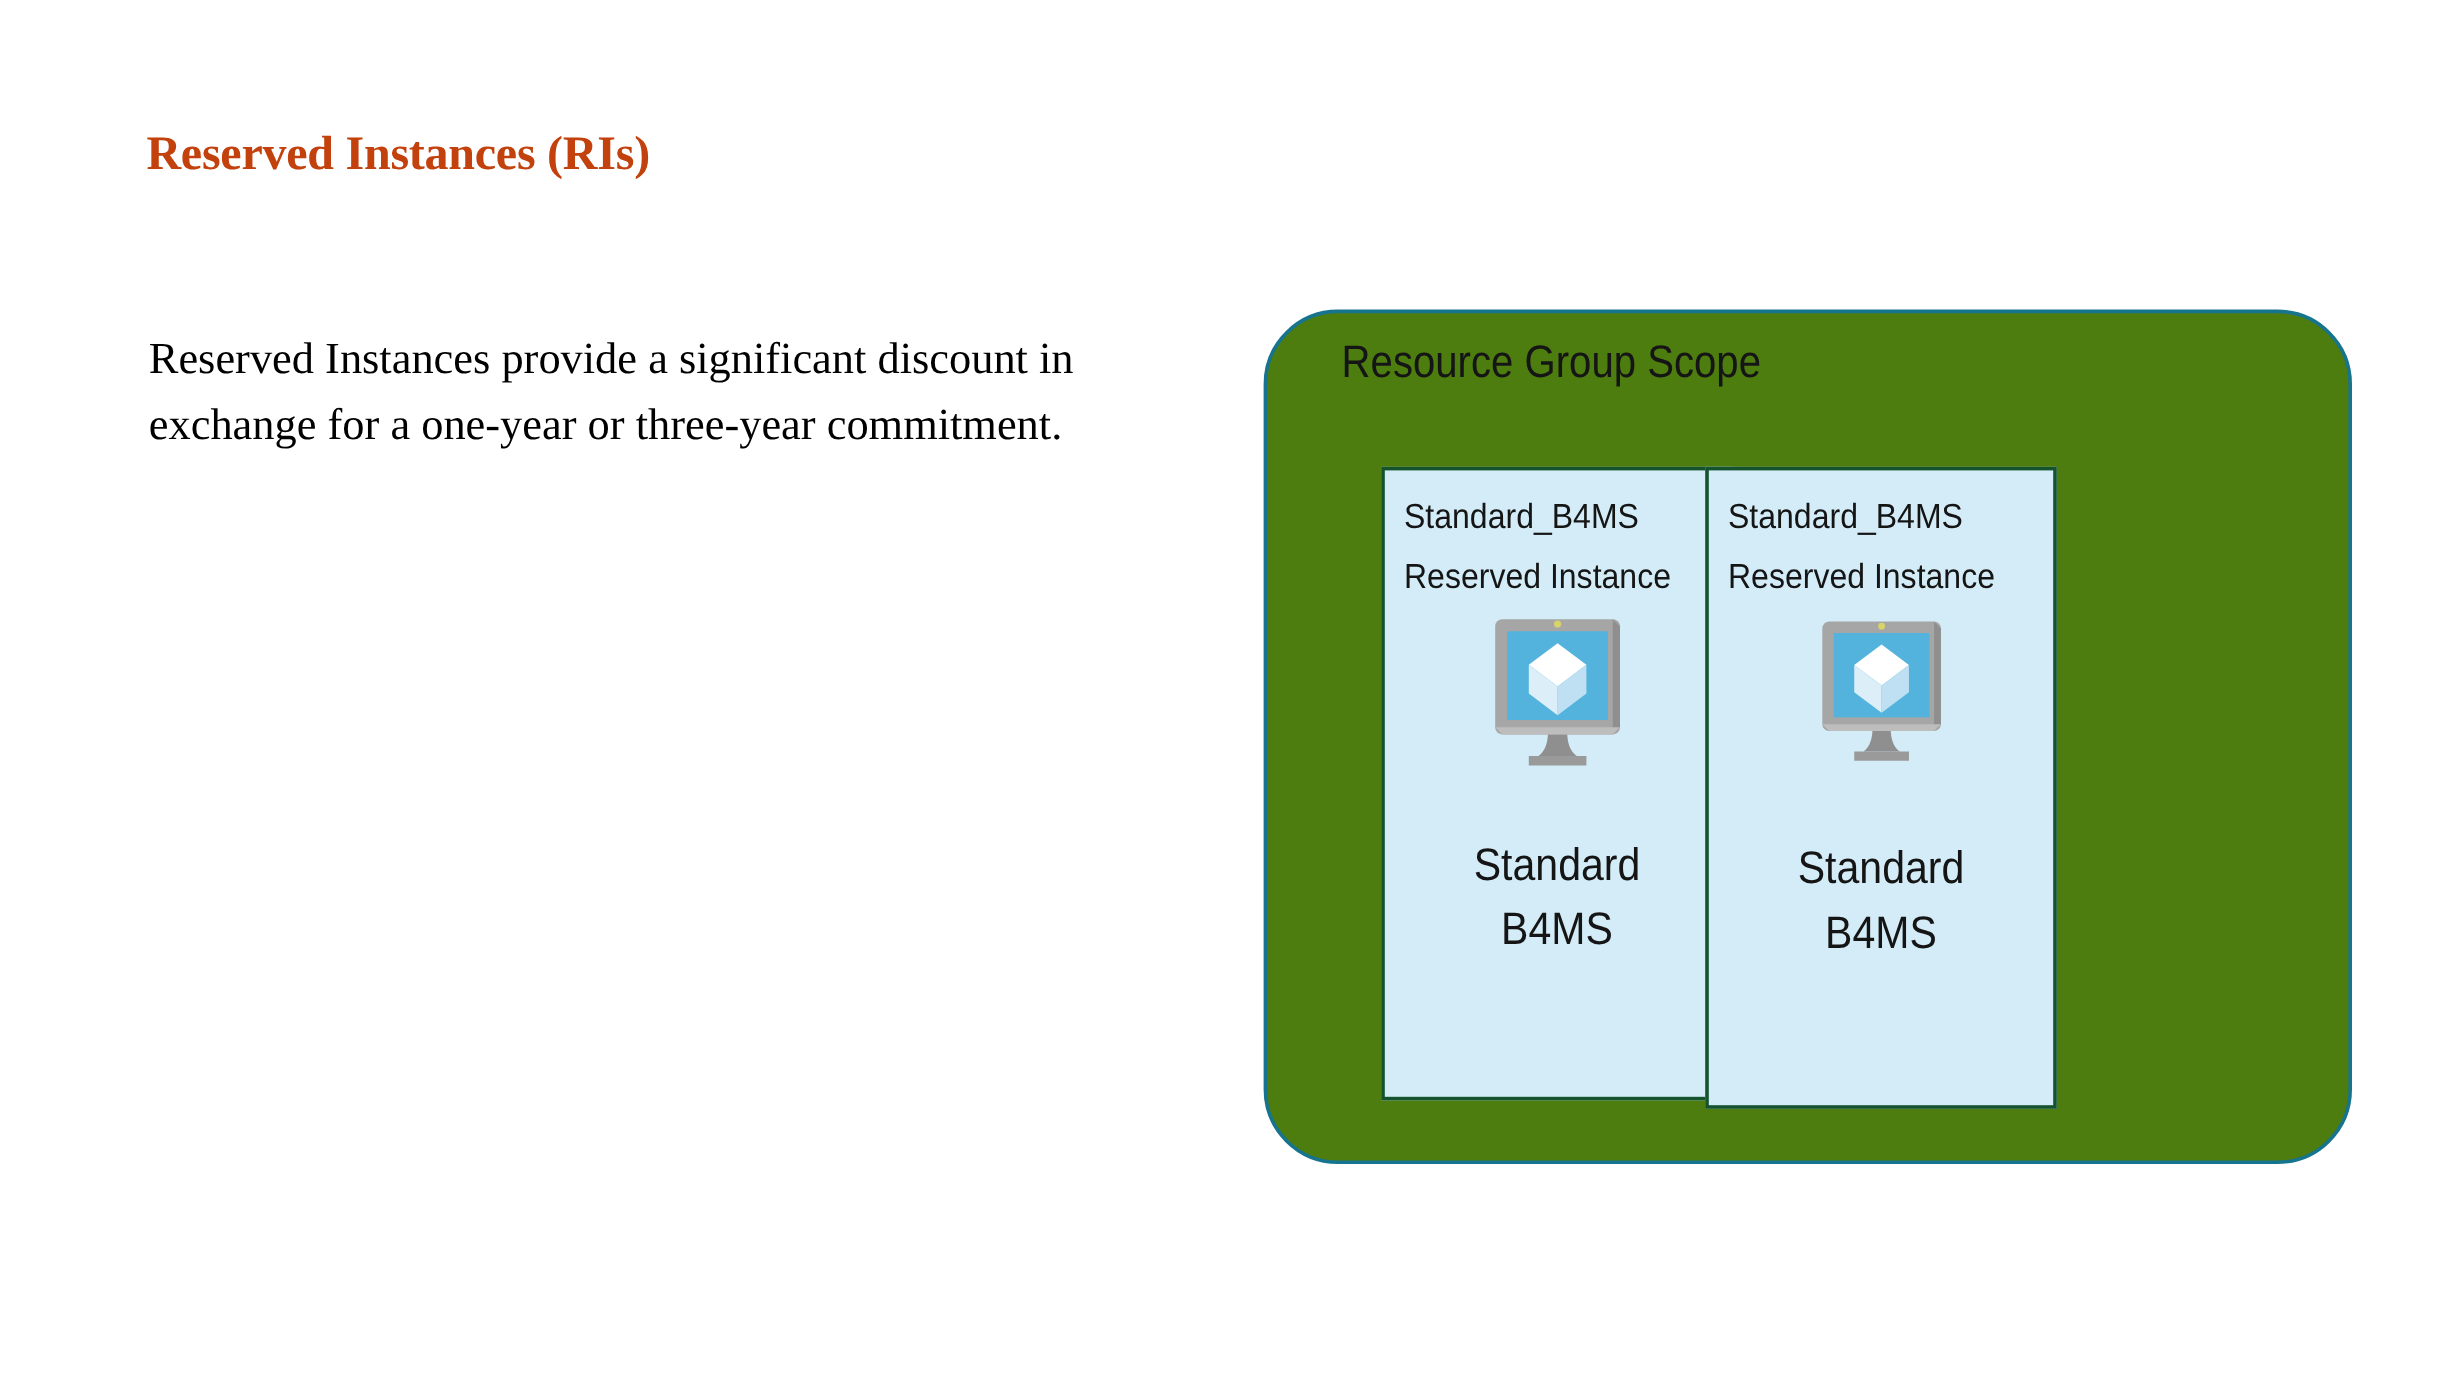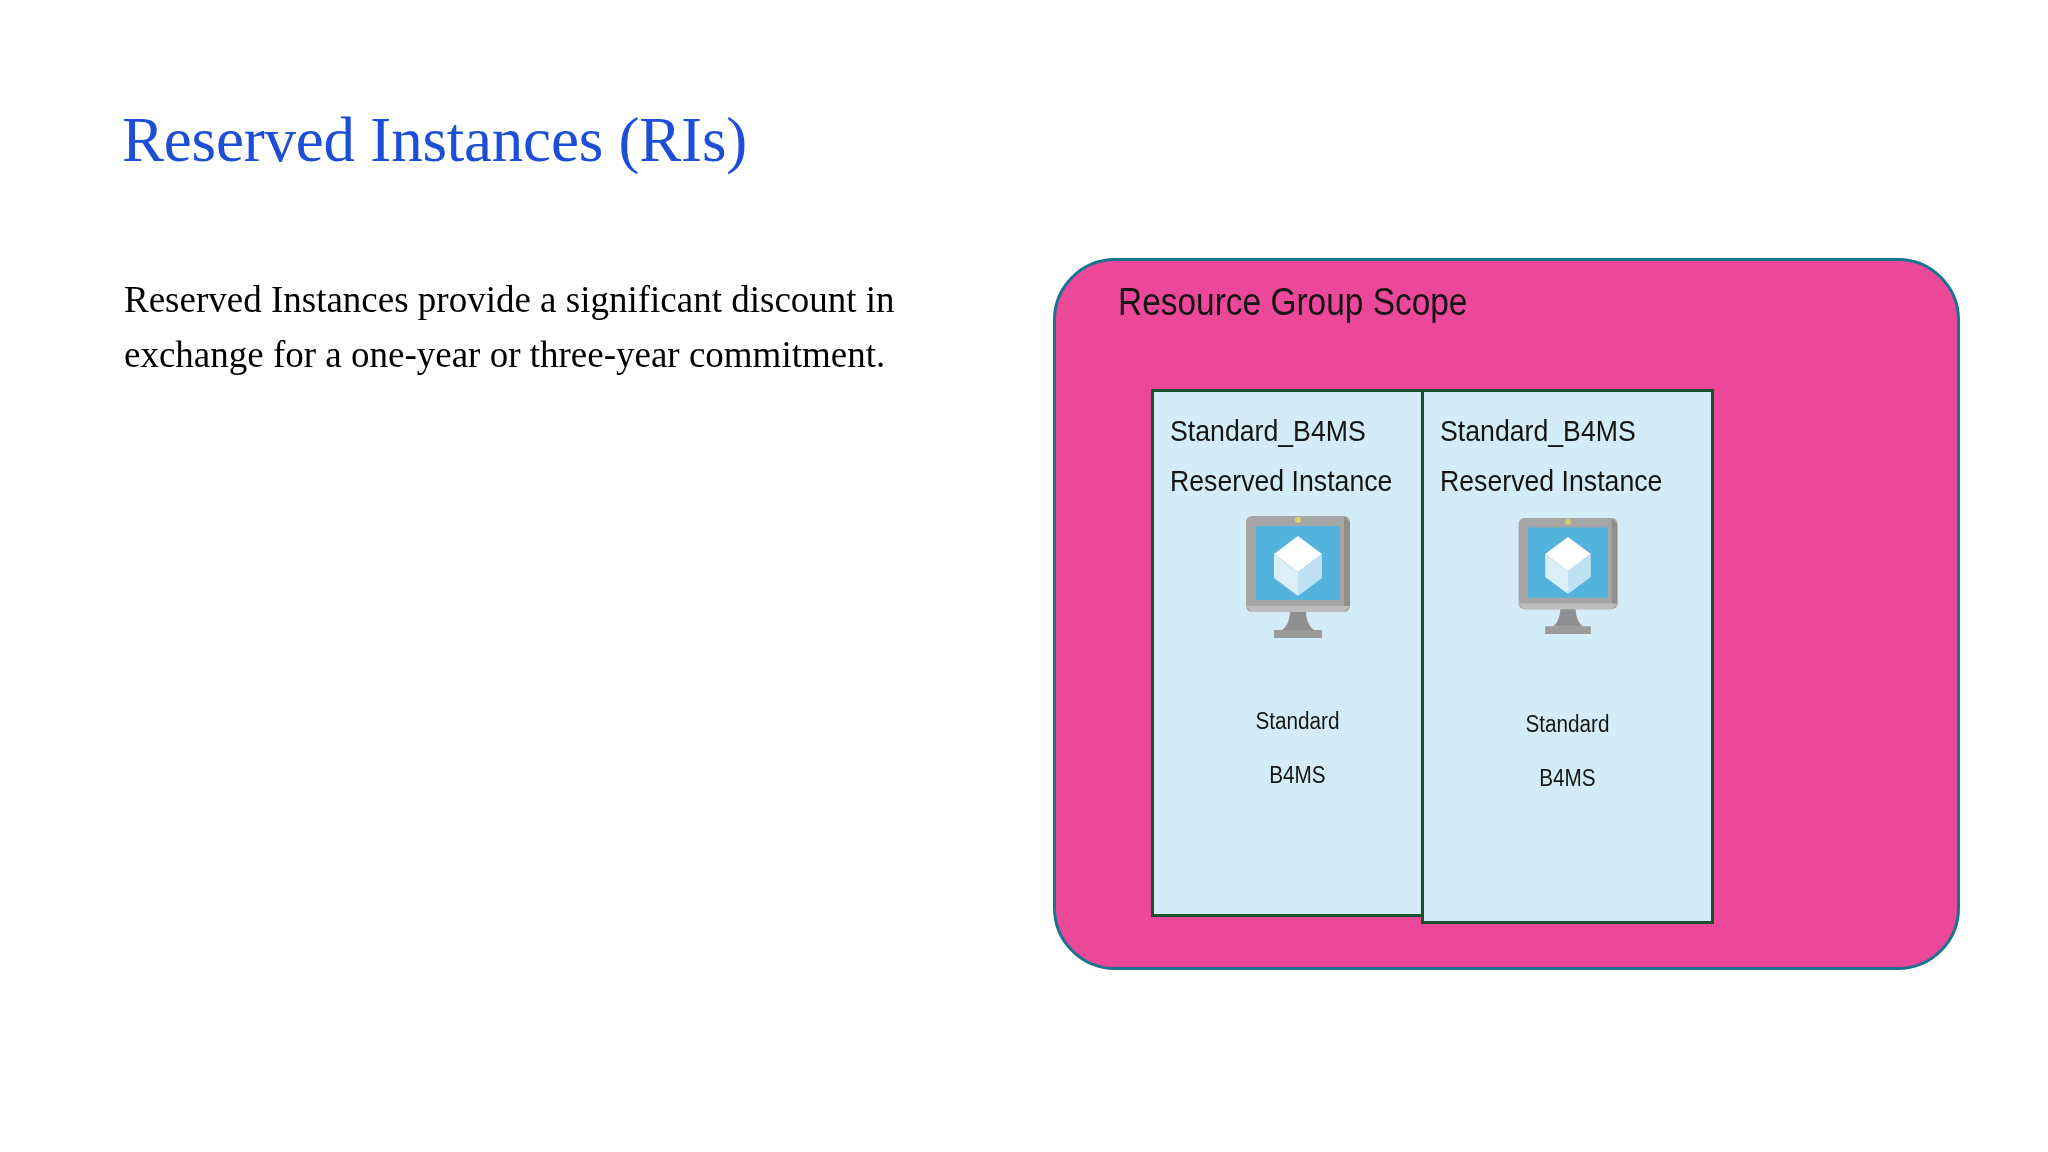--- a/index.html
+++ b/index.html
@@ -14,24 +14,24 @@
     overflow: hidden;
     font-family: "Liberation Serif", serif;
   }
 
   
   .slide-title {
     position: absolute;
     left: 122px;
     top: 104px;
     font-family: "Liberation Serif", serif;
-    font-weight: normal;
-    font-size: 63px;
+    font-weight: bold;
+    font-size: 40px;
     letter-spacing: -0.2px;
-    color: #1d4ed8;
+    color: #c2410c;
     white-space: nowrap;
   }
 
   .body-copy {
     position: absolute;
     left: 124px;
     top: 272px;
     width: 900px;
     font-family: Liberation Serif, serif;
     font-size: 37px;
@@ -46,21 +46,21 @@
   }
 
   
   .rg-scope {
     position: absolute;
     left: 1053px;
     top: 258px;
     width: 907px;
     height: 712px;
     box-sizing: border-box;
-    background: #ec4899;
+    background: #4d7c0f;
     border: 3px solid #17748f;
     border-radius: 62px;
   }
   .rg-scope-title {
     position: absolute;
     left: 62px;
     top: 20px;
     font-family: "Liberation Sans Narrow", "Liberation Sans", sans-serif;
     font-size: 38px;
     color: #151515;
@@ -103,21 +103,21 @@
   }
   .card-1 .vm-icon { top: 120px; }
   .card-2 .vm-icon { top: 122px; }
 
   .ri-card-caption {
     position: absolute;
     left: 0;
     right: 0;
     text-align: center;
     font-family: "Liberation Sans Narrow", "Liberation Sans", sans-serif;
-    font-size: 23px;
+    font-size: 38px;
     line-height: 54px;
     color: #151515;
   }
   .card-1 .ri-card-caption { top: 302px; }
   .card-2 .ri-card-caption { top: 305px; }
   .ri-card-caption span {
     display: block;
     transform: scaleX(0.9);
   }
 </style>

